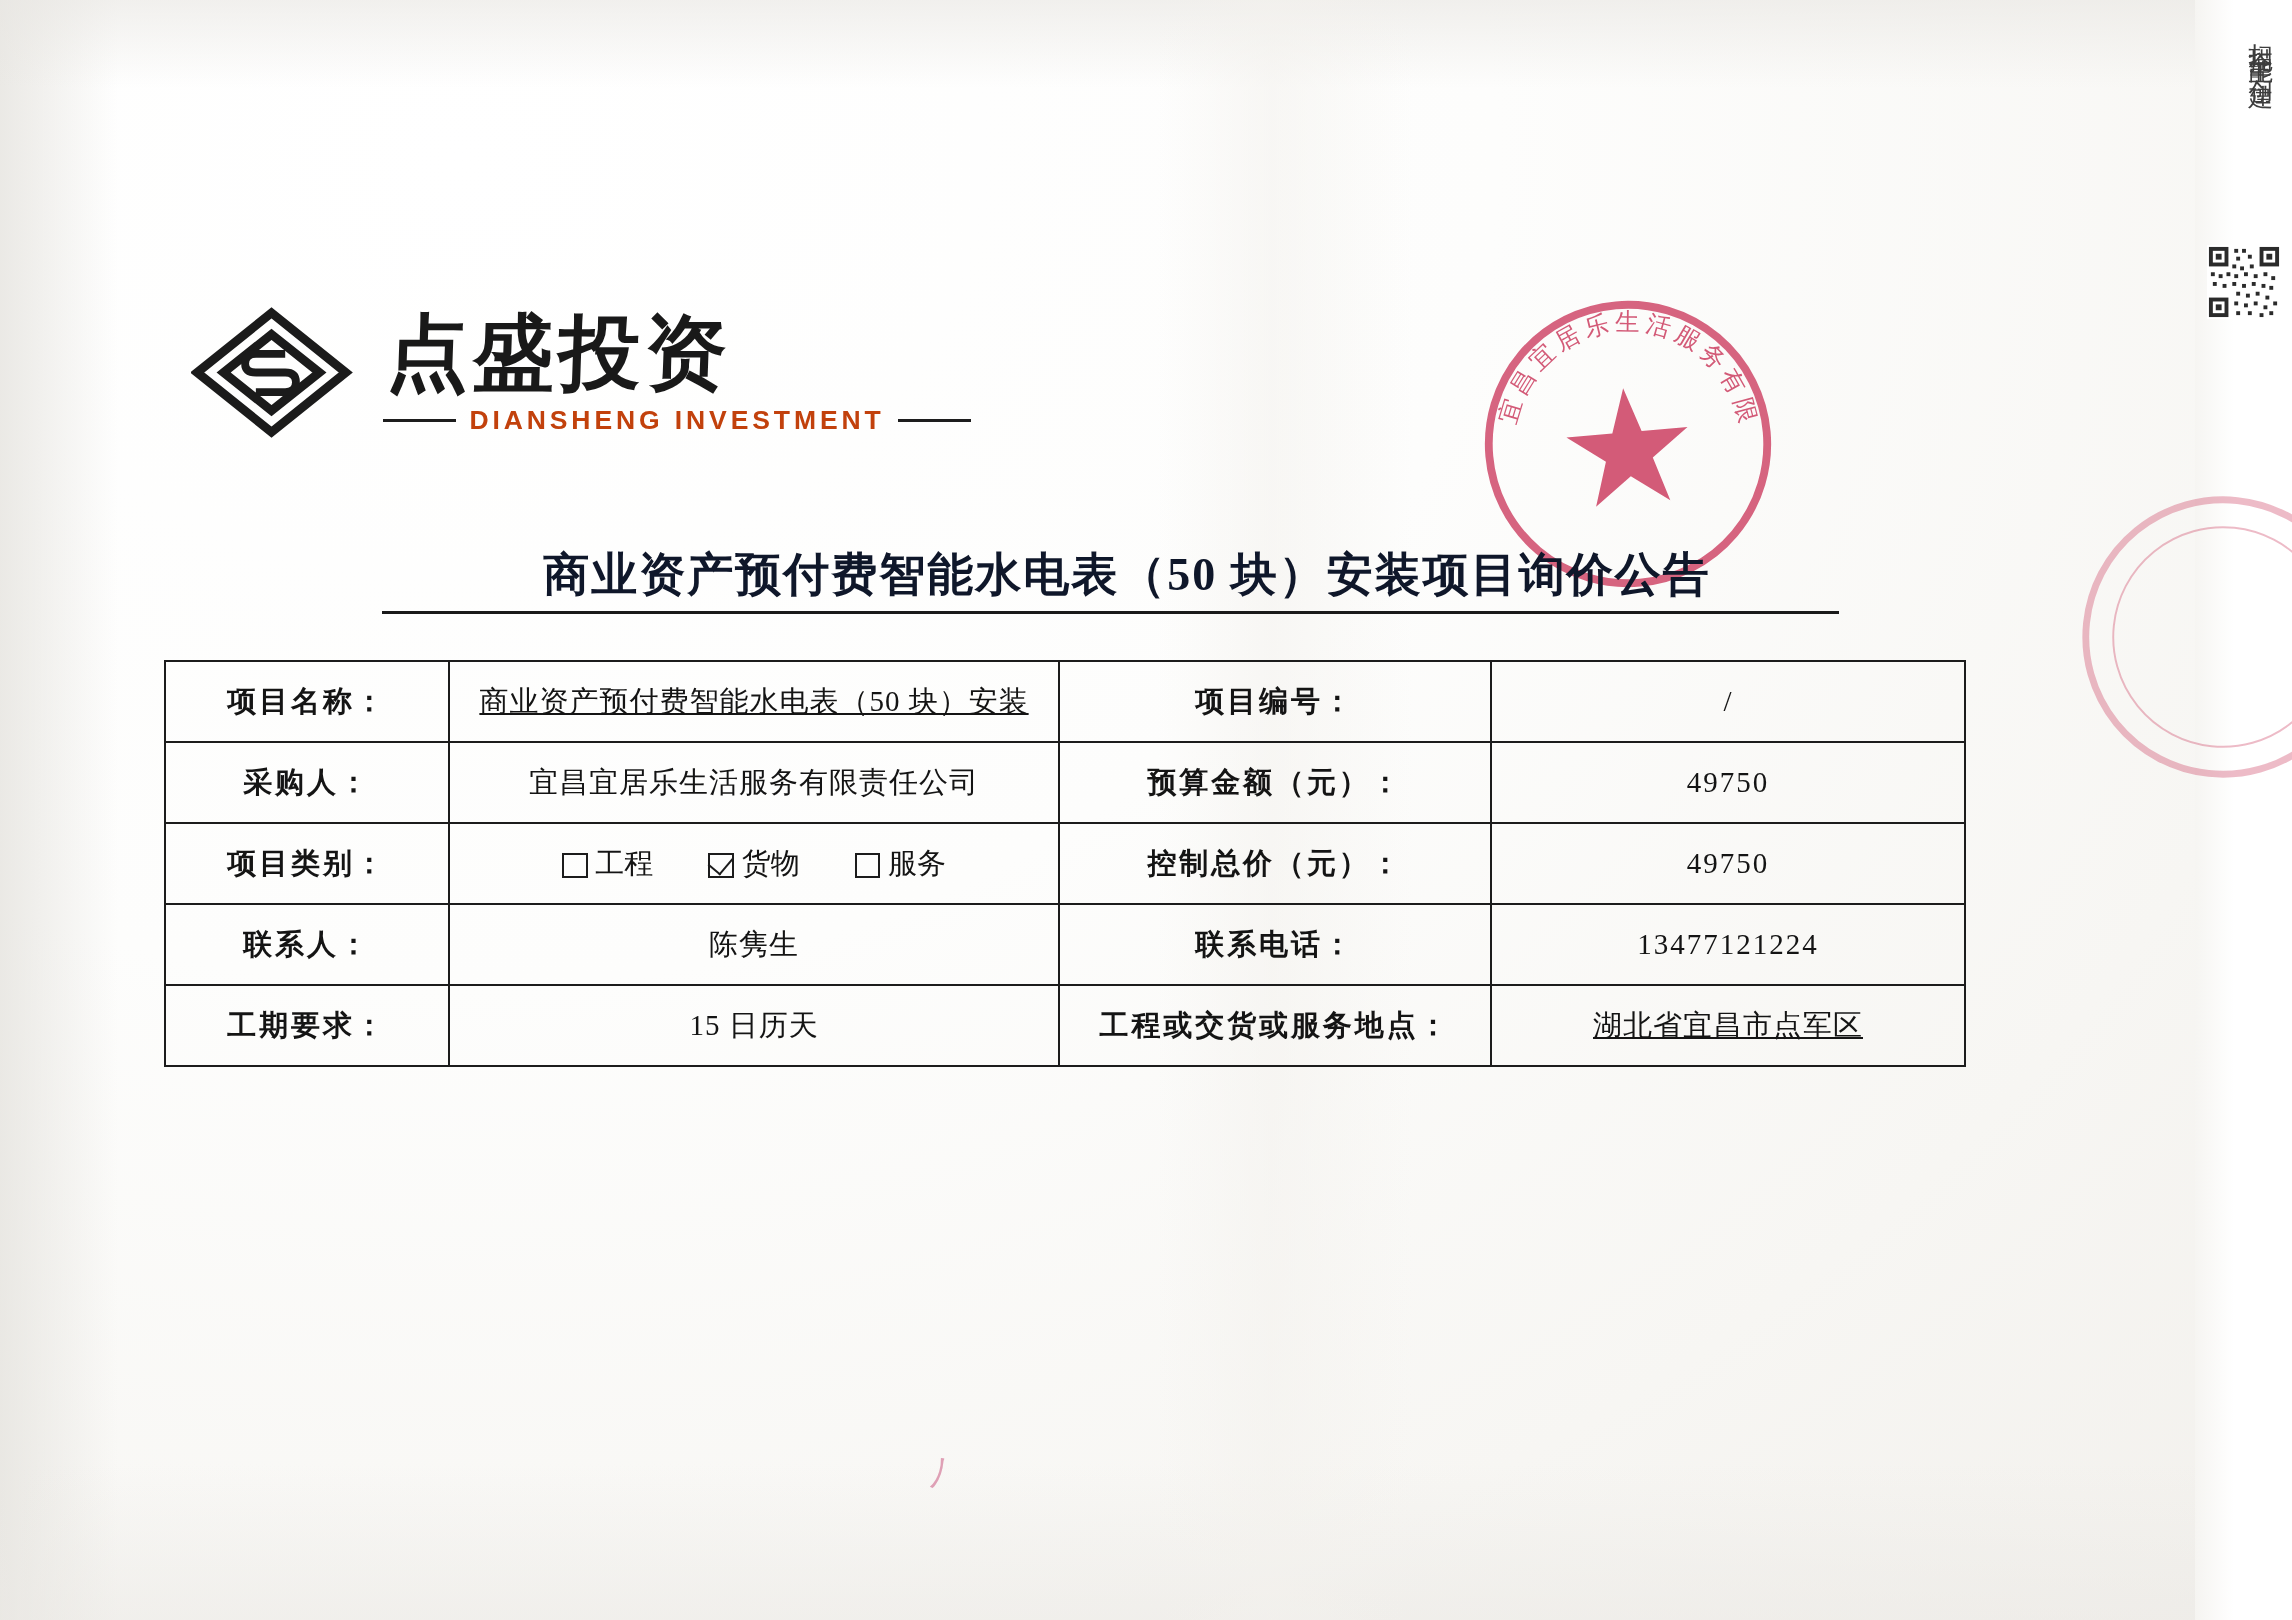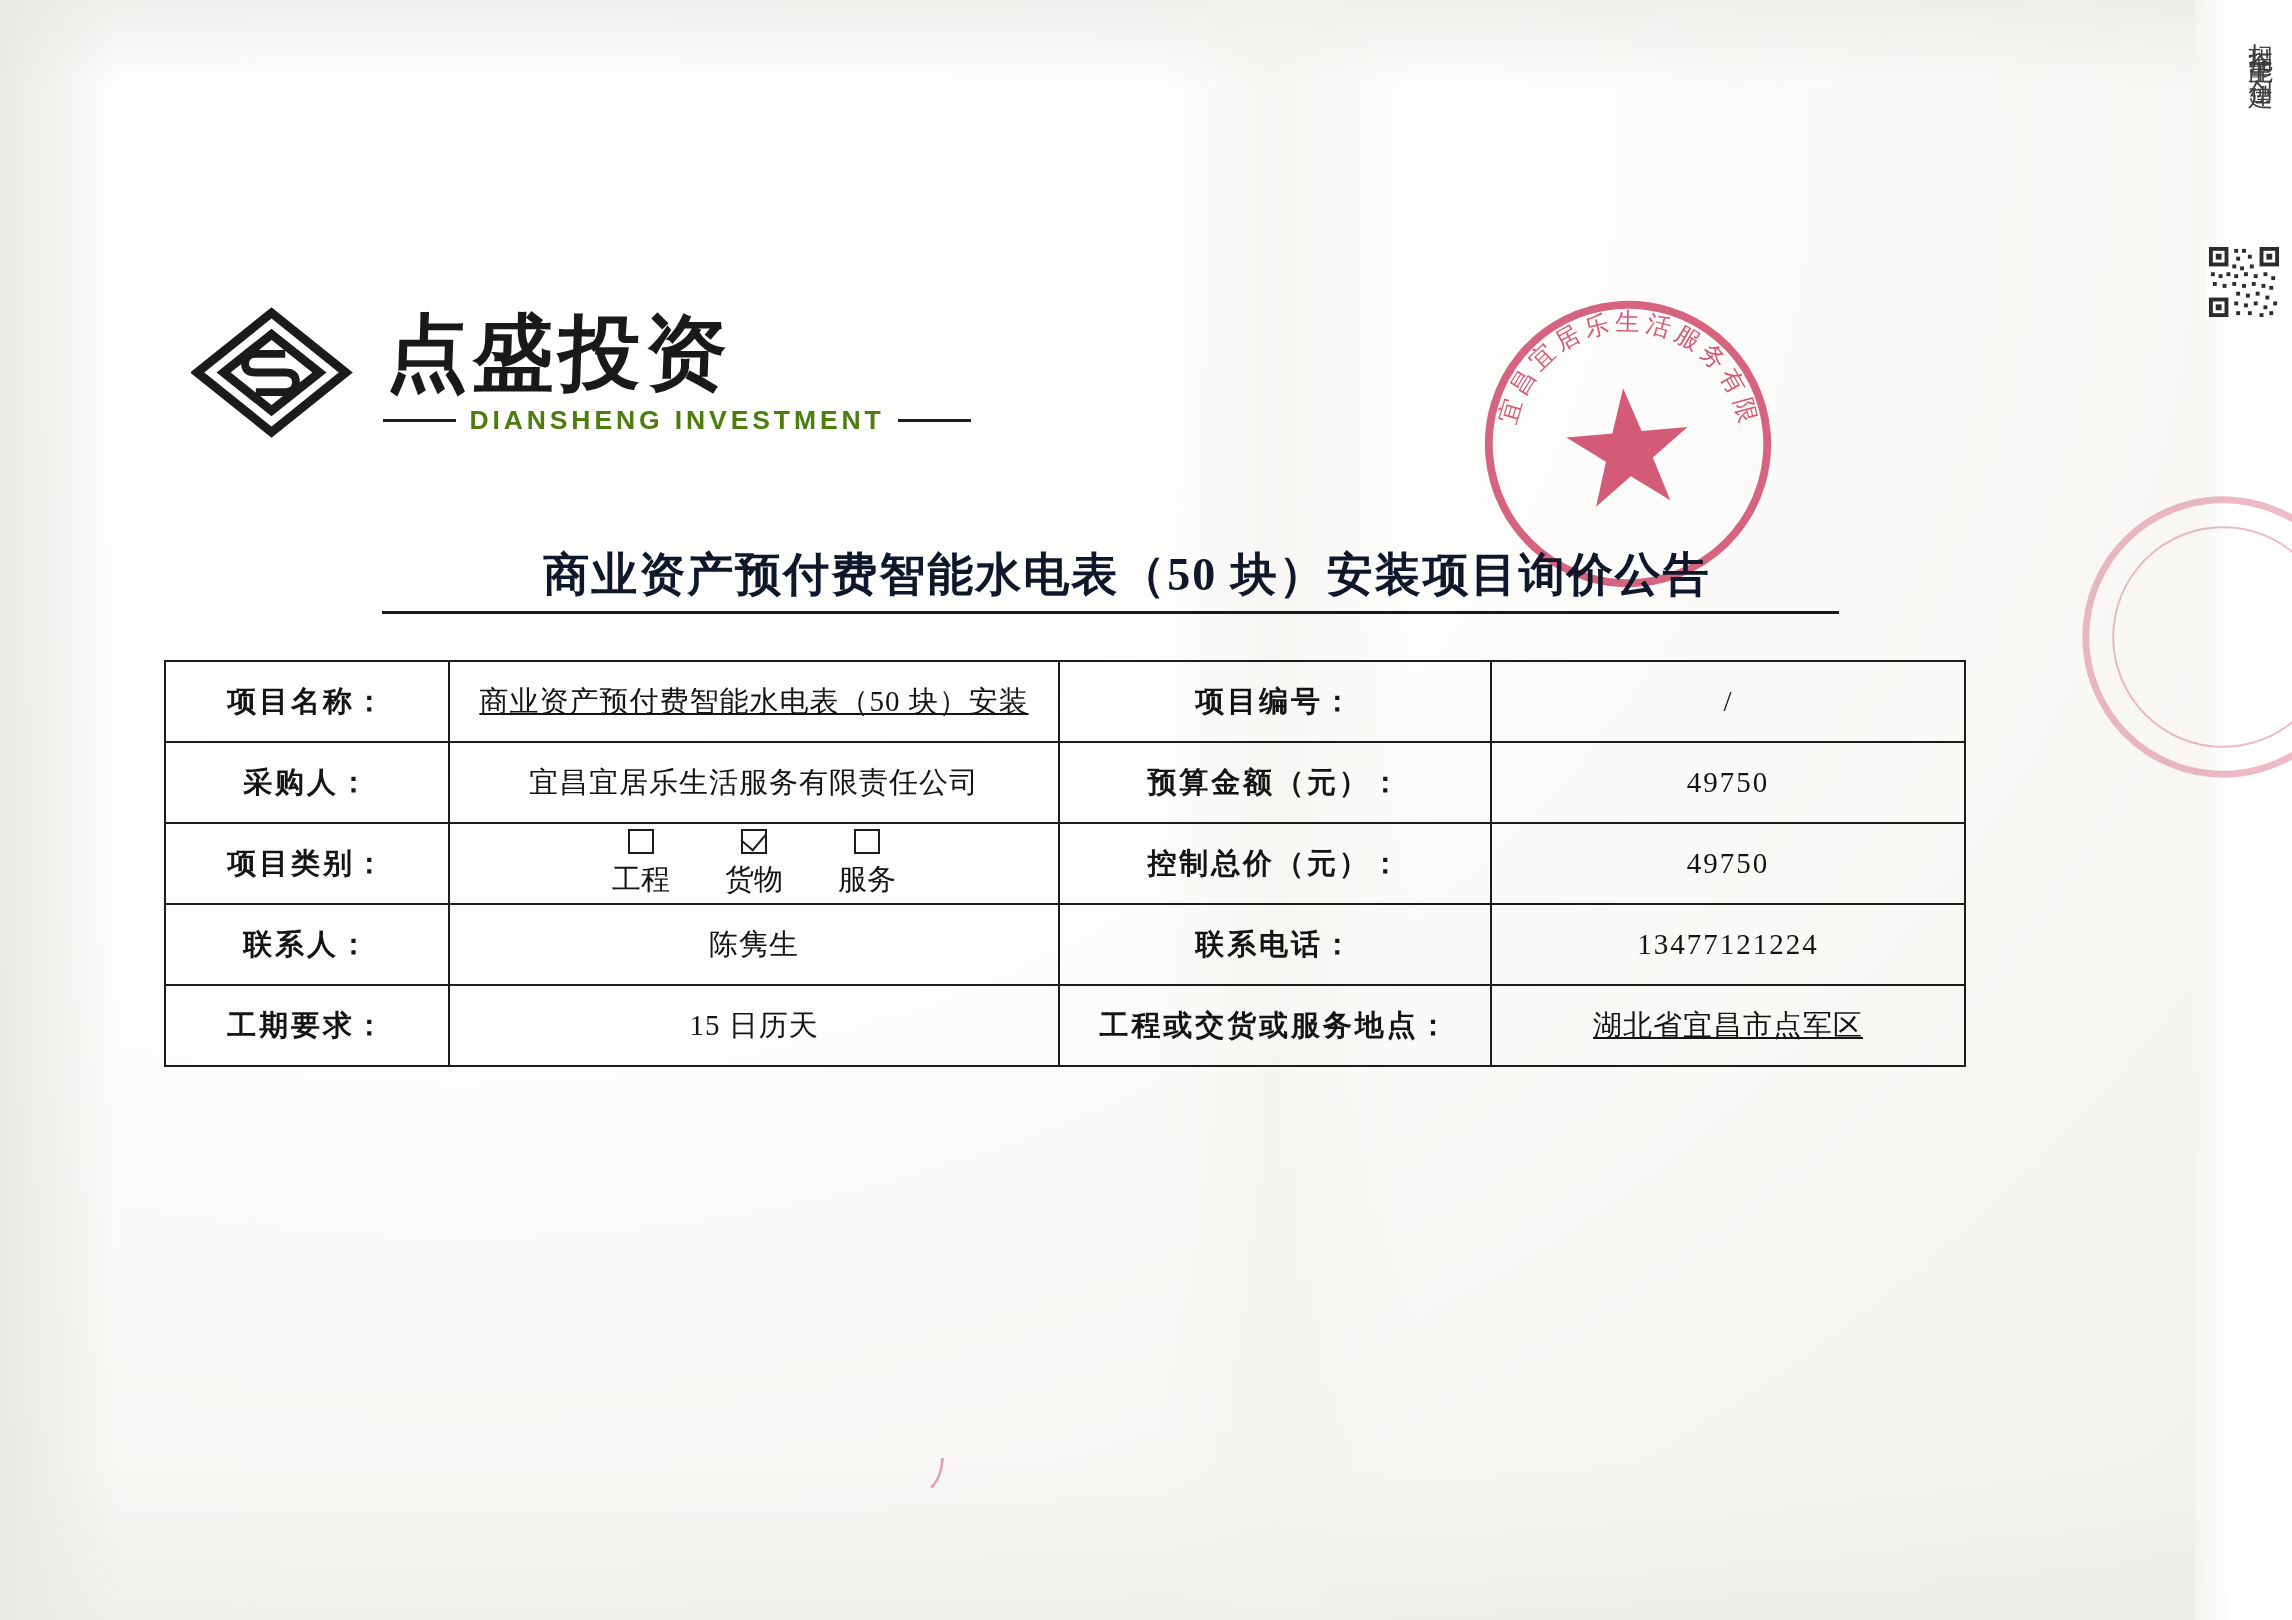--- a/index.html
+++ b/index.html
@@ -112,21 +112,21 @@
   .logo-rule {
     flex: 1 1 auto;
     height: 3.9px;
     background: #1d1d1d;
   }
   .logo-sub {
     font-family: "Liberation Sans", sans-serif;
     font-size: 26.5px;
     font-weight: bold;
     letter-spacing: 3.9px;
-    color: #4d7c0f;
+    color: #c2410c;
     white-space: nowrap;
   }
 
   
   .seal {
     position: absolute;
     left: 1478px;
     top: 294px;
     width: 300px;
     height: 300px;
@@ -211,21 +211,20 @@
     justify-content: center;
     align-items: center;
     gap: 55px;
     font-size: 29px;
   }
   .cat-opt {
     display: inline-flex;
     align-items: center;
     gap: 7.8px;
     white-space: nowrap;
-    flex-direction: column;
   }
   .box {
     display: inline-block;
     width: 21.6px;
     height: 21.6px;
     border: 2px solid #1c1c1c;
     position: relative;
     top: 2px;
   }
   .box.checked::after {

